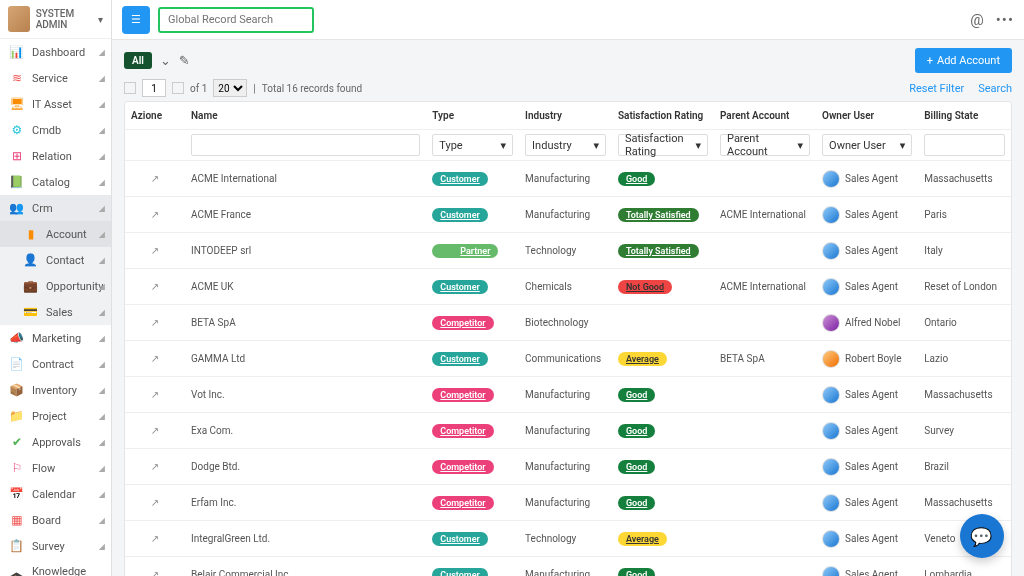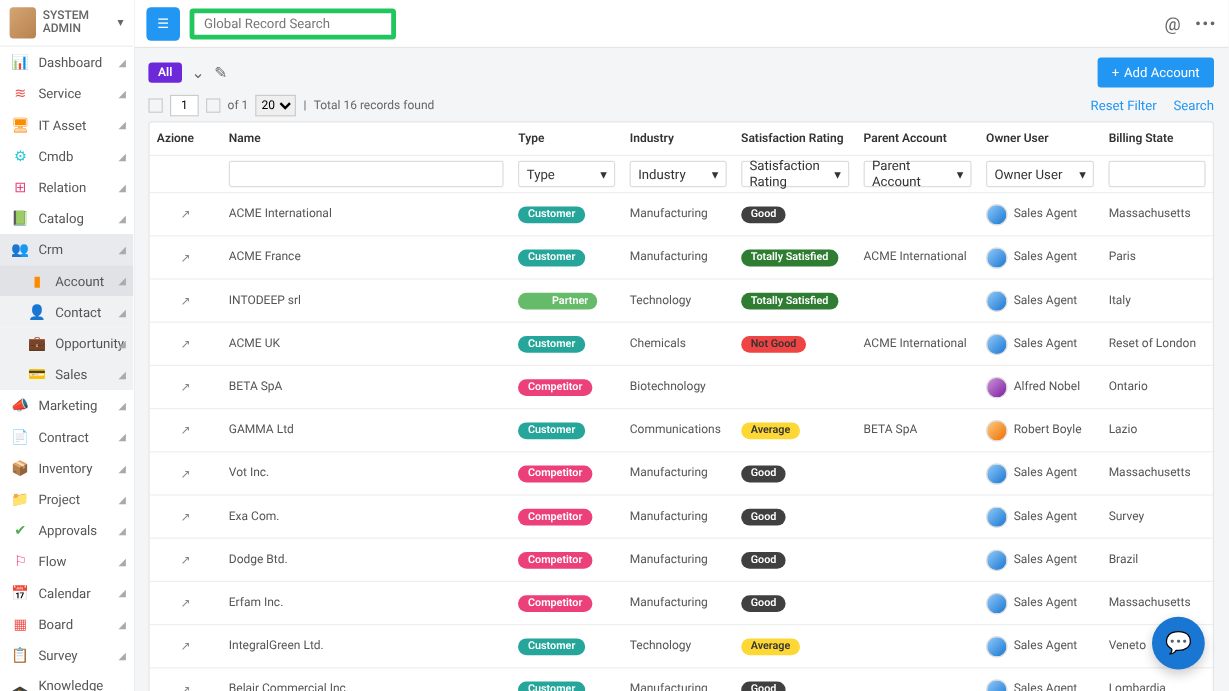--- a/index.html
+++ b/index.html
@@ -13,49 +13,49 @@
 .nav-item { display: flex; align-items: center; gap: 8px; padding: 6px 10px; font-size: 11px; color: #555; cursor: pointer; position: relative; }
 .nav-item.active { background: #e8eaed; }
 .nav-item.sub { padding-left: 24px; background: #f0f1f3; }
 .nav-item.sub.active { background: #e0e2e6; }
 .nav-item .chev { position: absolute; right: 6px; font-size: 8px; color: #aaa; }
 .nav-icon { width: 14px; height: 14px; display: flex; align-items: center; justify-content: center; font-size: 12px; }
 
 .main { flex: 1; display: flex; flex-direction: column; overflow: hidden; }
 .topbar { height: 40px; background: #fff; border-bottom: 1px solid #e5e5e5; display: flex; align-items: center; padding: 0 10px; gap: 8px; }
 .menu-btn { width: 28px; height: 28px; background: #2196f3; border-radius: 4px; display: flex; align-items: center; justify-content: center; color: #fff; cursor: pointer; }
-.search-box { width: 172px; height: 26px; border: 4px solid #22c55e; border-radius: 3px; padding: 0 8px; font-size: 11px; color: #999; }
+.search-box { width: 156px; height: 26px; border: 2px solid #22c55e; border-radius: 3px; padding: 0 8px; font-size: 11px; color: #999; }
 .topbar-right { margin-left: auto; display: flex; gap: 12px; align-items: center; color: #666; }
 
 .content { flex: 1; padding: 8px 12px; overflow: auto; }
 .content-header { display: flex; align-items: center; gap: 8px; margin-bottom: 6px; }
-.pill-all { background: #6d28d9; color: #fff; padding: 3px 8px; border-radius: 3px; font-size: 10px; font-weight: 600; }
+.pill-all { background: #14532d; color: #fff; padding: 3px 8px; border-radius: 3px; font-size: 10px; font-weight: 600; }
 .header-icon { color: #666; font-size: 13px; cursor: pointer; }
 .add-btn { margin-left: auto; background: #2196f3; color: #fff; padding: 6px 12px; border-radius: 3px; font-size: 11px; cursor: pointer; display: flex; align-items: center; gap: 4px; }
 
 .pager { display: flex; align-items: center; gap: 6px; font-size: 10px; color: #666; margin-bottom: 4px; }
 .pager input { width: 24px; height: 18px; border: 1px solid #ccc; text-align: center; font-size: 10px; }
 .pager select { height: 18px; border: 1px solid #ccc; font-size: 10px; }
 .pager-right { margin-left: auto; display: flex; gap: 14px; }
 .pager-link { color: #2196f3; cursor: pointer; font-size: 11px; }
 
 .table { background: #fff; border: 1px solid #e5e5e5; border-radius: 3px; }
 .table-header, .table-row { display: grid; grid-template-columns: 60px 2.6fr 1fr 1fr 1.1fr 1.1fr 1.1fr 1fr; align-items: center; border-bottom: 1px solid #eee; }
 .table-header { padding: 8px 0; font-weight: 600; font-size: 10px; color: #333; }
 .table-header > div, .filter-row > div, .table-row > div { padding: 0 6px; }
 .filter-row { display: grid; grid-template-columns: 60px 2.6fr 1fr 1fr 1.1fr 1.1fr 1.1fr 1fr; padding: 4px 0; border-bottom: 1px solid #eee; }
 .filter-row input, .filter-row select { width: 100%; height: 22px; border: 1px solid #ddd; border-radius: 2px; font-size: 10px; padding: 0 4px; color: #888; }
 .filter-sel { display: flex; align-items: center; justify-content: space-between; padding: 0 6px; background: #fff; }
 .table-row { height: 36px; font-size: 10px; color: #555; }
 .action-cell { display: flex; align-items: center; justify-content: center; color: #888; }
-.badge { display: inline-block; padding: 2px 8px; border-radius: 10px; font-size: 9px; font-weight: 600; color: #fff; }
+.badge { display: inline-block; padding: 2px 8px; border-radius: 10px; font-size: 9px; font-weight: 600; color: #fff; text-decoration: underline; }
 .badge.customer { background: #26a69a; }
 .badge.partner { background: #66bb6a; padding-left: 28px; }
 .badge.competitor { background: #ec407a; }
-.badge.good { background: #404040; }
+.badge.good { background: #15803d; }
 .badge.totally-satisfied { background: #2e7d32; }
 .badge.not-good { background: #ef4444; color: #333; }
 .badge.average { background: #fdd835; color: #333; }
 .owner-cell { display: flex; align-items: center; gap: 5px; }
 .owner-avatar { width: 18px; height: 18px; border-radius: 50%; background: linear-gradient(135deg,#90caf9,#1976d2); border: 1px solid #ddd; }
 .owner-avatar.b { background: linear-gradient(135deg,#ffcc80,#ef6c00); }
 .owner-avatar.c { background: linear-gradient(135deg,#ce93d8,#7b1fa2); }
 
 .fab { position: fixed; right: 20px; bottom: 18px; width: 44px; height: 44px; border-radius: 50%; background: #1976d2; display: flex; align-items: center; justify-content: center; color: #fff; font-size: 18px; cursor: pointer; box-shadow: 0 4px 10px rgba(0,0,0,0.2); }
 </style>

